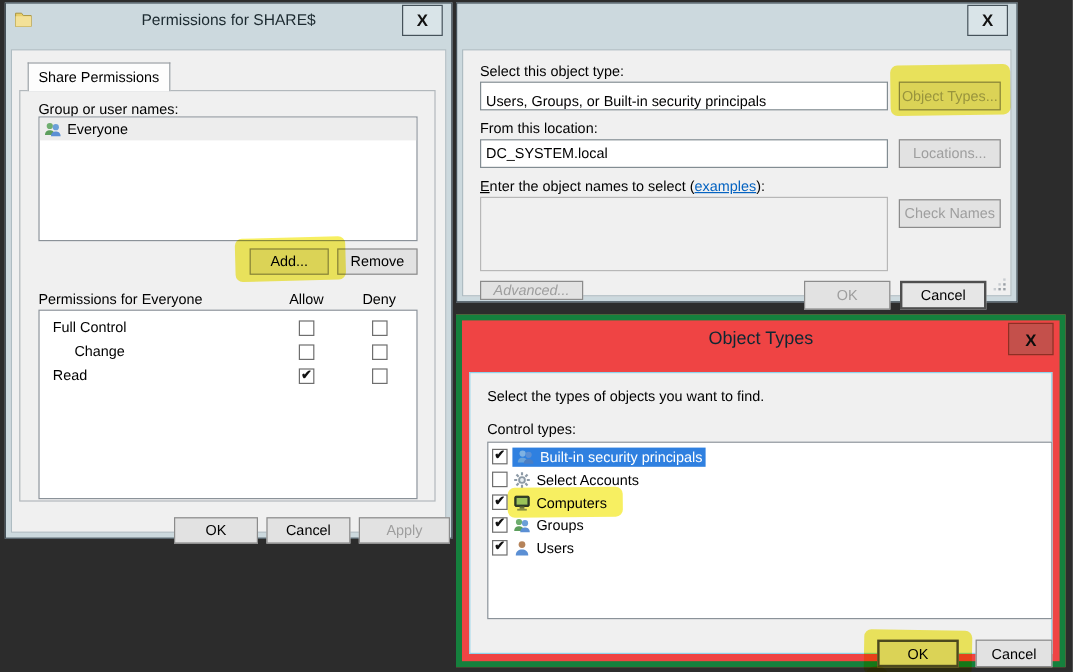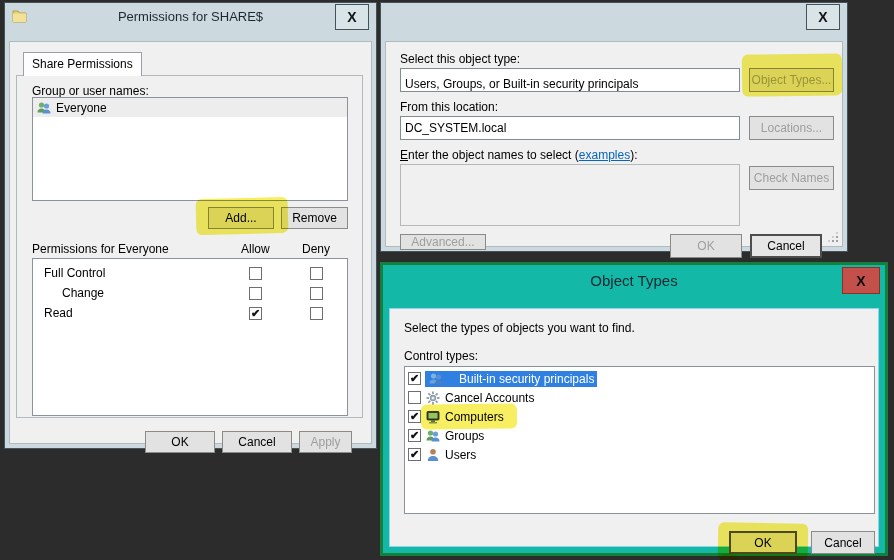--- a/index.html
+++ b/index.html
@@ -29,21 +29,21 @@
     border:1px solid #aebcc2;
     margin-top:12px;
   }
   .close-btn {
     position:absolute; top:1px; right:7px; width:34px; height:26px;
     background:#d9e4e8; border:1px solid #45525a;
     display:flex; align-items:center; justify-content:center;
     font-size:14px; font-weight:bold; color:#111; cursor:default;
   }
   
-  .win-cyan { background:#14b8a6; border:3px solid #15803d; }
+  .win-cyan { background:#ef4444; border:5px solid #15803d; }
   .win-cyan .titlebar { height:31px; font-size:15px; color:#0e2833; }
   .win-cyan .win-body { top:31px; left:6px; right:6px; bottom:6px; border:1px solid #8fd4ec;padding-left:25px; }
   .close-btn-red {
     position:absolute; top:2px; right:5px; width:38px; height:27px;
     background:#c4504b; border:1px solid #8e2f24;
     display:flex; align-items:center; justify-content:center;
     font-size:14px; font-weight:bold; color:#0d0d0d;
   }
 
   
@@ -167,21 +167,21 @@
         <span class="cb abs" style="left:277px;"></span>
       </div>
     </div>
 
     <div class="btn" style="left:135px; top:389px; width:70px; height:22px;">
       <span>OK</span>
     </div>
     <div class="btn" style="left:212px; top:389px; width:70px; height:22px;">
       <span>Cancel</span>
     </div>
-    <div class="btn disabled" style="left:289px; top:389px; width:53px; height:22px;">
+    <div class="btn disabled" style="left:289px; top:389px; width:76px; height:22px;">
       <span>Apply</span>
     </div>
   </div>
 </div>
 
 <div class="win" style="left:380px; top:2px; width:468px; height:250px;">
   <div class="close-btn">
       <span>X</span>
     </div>
   <div class="win-body">
@@ -206,21 +206,21 @@
     <div class="lbl" style="left:14px; top:106px;">
       <span class="accel">E</span><span>nter the object names to select (</span><span class="link">examples</span><span>):</span>
     </div>
     <div class="field flat" style="left:14px; top:122px; width:340px; height:62px; align-items:flex-start; padding-top:3px;">
       <span></span>
     </div>
     <div class="btn disabled" style="left:363px; top:124px; width:85px; height:24px;">
       <span>Check Names</span>
     </div>
 
-    <div class="btn disabled" style="left:14px; top:192px; width:86px; height:16px;">
+    <div class="btn disabled" style="left:14px; top:192px; width:86px; height:16px;font-style:italic;">
       <span>Advanced...</span>
     </div>
     <div class="btn disabled" style="left:284px; top:192px; width:72px; height:24px;">
       <span>OK</span>
     </div>
     <div class="btn default-focus" style="left:364px; top:192px; width:72px; height:24px;">
       <span>Cancel</span>
     </div>
     <div class="grip"></div>
   </div>
@@ -237,21 +237,21 @@
 
     <div class="lbl" style="left:14px; top:12px;">Select the types of objects you want to find.</div>
     <div class="lbl" style="left:14px; top:40px;">Control types:</div>
 
     <div class="listbox" style="left:14px; top:57px; width:471px; height:148px; padding-top:2px;">
 
       <div class="row-item">
         <span class="cb">
             <i>✔</i>
           </span>
-        <span class="sel-blue" style="display:inline-flex; align-items:center; gap:15px; height:16px;justify-content:flex-end;">
+        <span class="sel-blue" style="display:inline-flex; align-items:center; gap:4px; height:16px;justify-content:flex-end;">
           <svg class="icon16" viewBox="0 0 16 16">
             <circle cx="5.5" cy="5" r="2.6" fill="#7fb2e2"></circle>
             <path d="M1.5 12.5 c0-3 2-4 4-4 s4 1 4 4 z" fill="#6ba3d8"></path>
             <circle cx="10.5" cy="6" r="2.6" fill="#5b8fd4"></circle>
             <path d="M6.5 13.5 c0-3 2-4 4-4 s4 1 4 4 z" fill="#4a7ec4"></path>
           </svg>
           <span>Built-in security principals</span>
         </span>
       </div>
 
@@ -266,21 +266,21 @@
               <line x1="1.5" y1="8" x2="4" y2="8"></line>
                 <line x1="12" y1="8" x2="14.5" y2="8"></line>
               <line x1="3.4" y1="3.4" x2="5.2" y2="5.2"></line>
                 <line x1="10.8" y1="10.8" x2="12.6" y2="12.6"></line>
               <line x1="12.6" y1="3.4" x2="10.8" y2="5.2"></line>
                 <line x1="5.2" y1="10.8" x2="3.4" y2="12.6"></line>
             </g>
           </g>
           <circle cx="8" cy="8" r="1.6" fill="#e8eef2"></circle>
         </svg>
-        <span>Cancel Accounts</span>
+        <span>Select Accounts</span>
       </div>
 
       <div class="row-item" style="position:relative;">
         <span class="cb">
             <i>✔</i>
           </span>
         <svg class="icon16" viewBox="0 0 16 16">
           <rect x="2" y="2.5" width="12" height="8.5" rx="1" fill="#32456e" stroke="#1d2a44" stroke-width="0.8"></rect>
           <rect x="3.5" y="4" width="9" height="5.5" fill="#9fd0e8"></rect>
           <rect x="6" y="11" width="4" height="2" fill="#6a7890"></rect>

